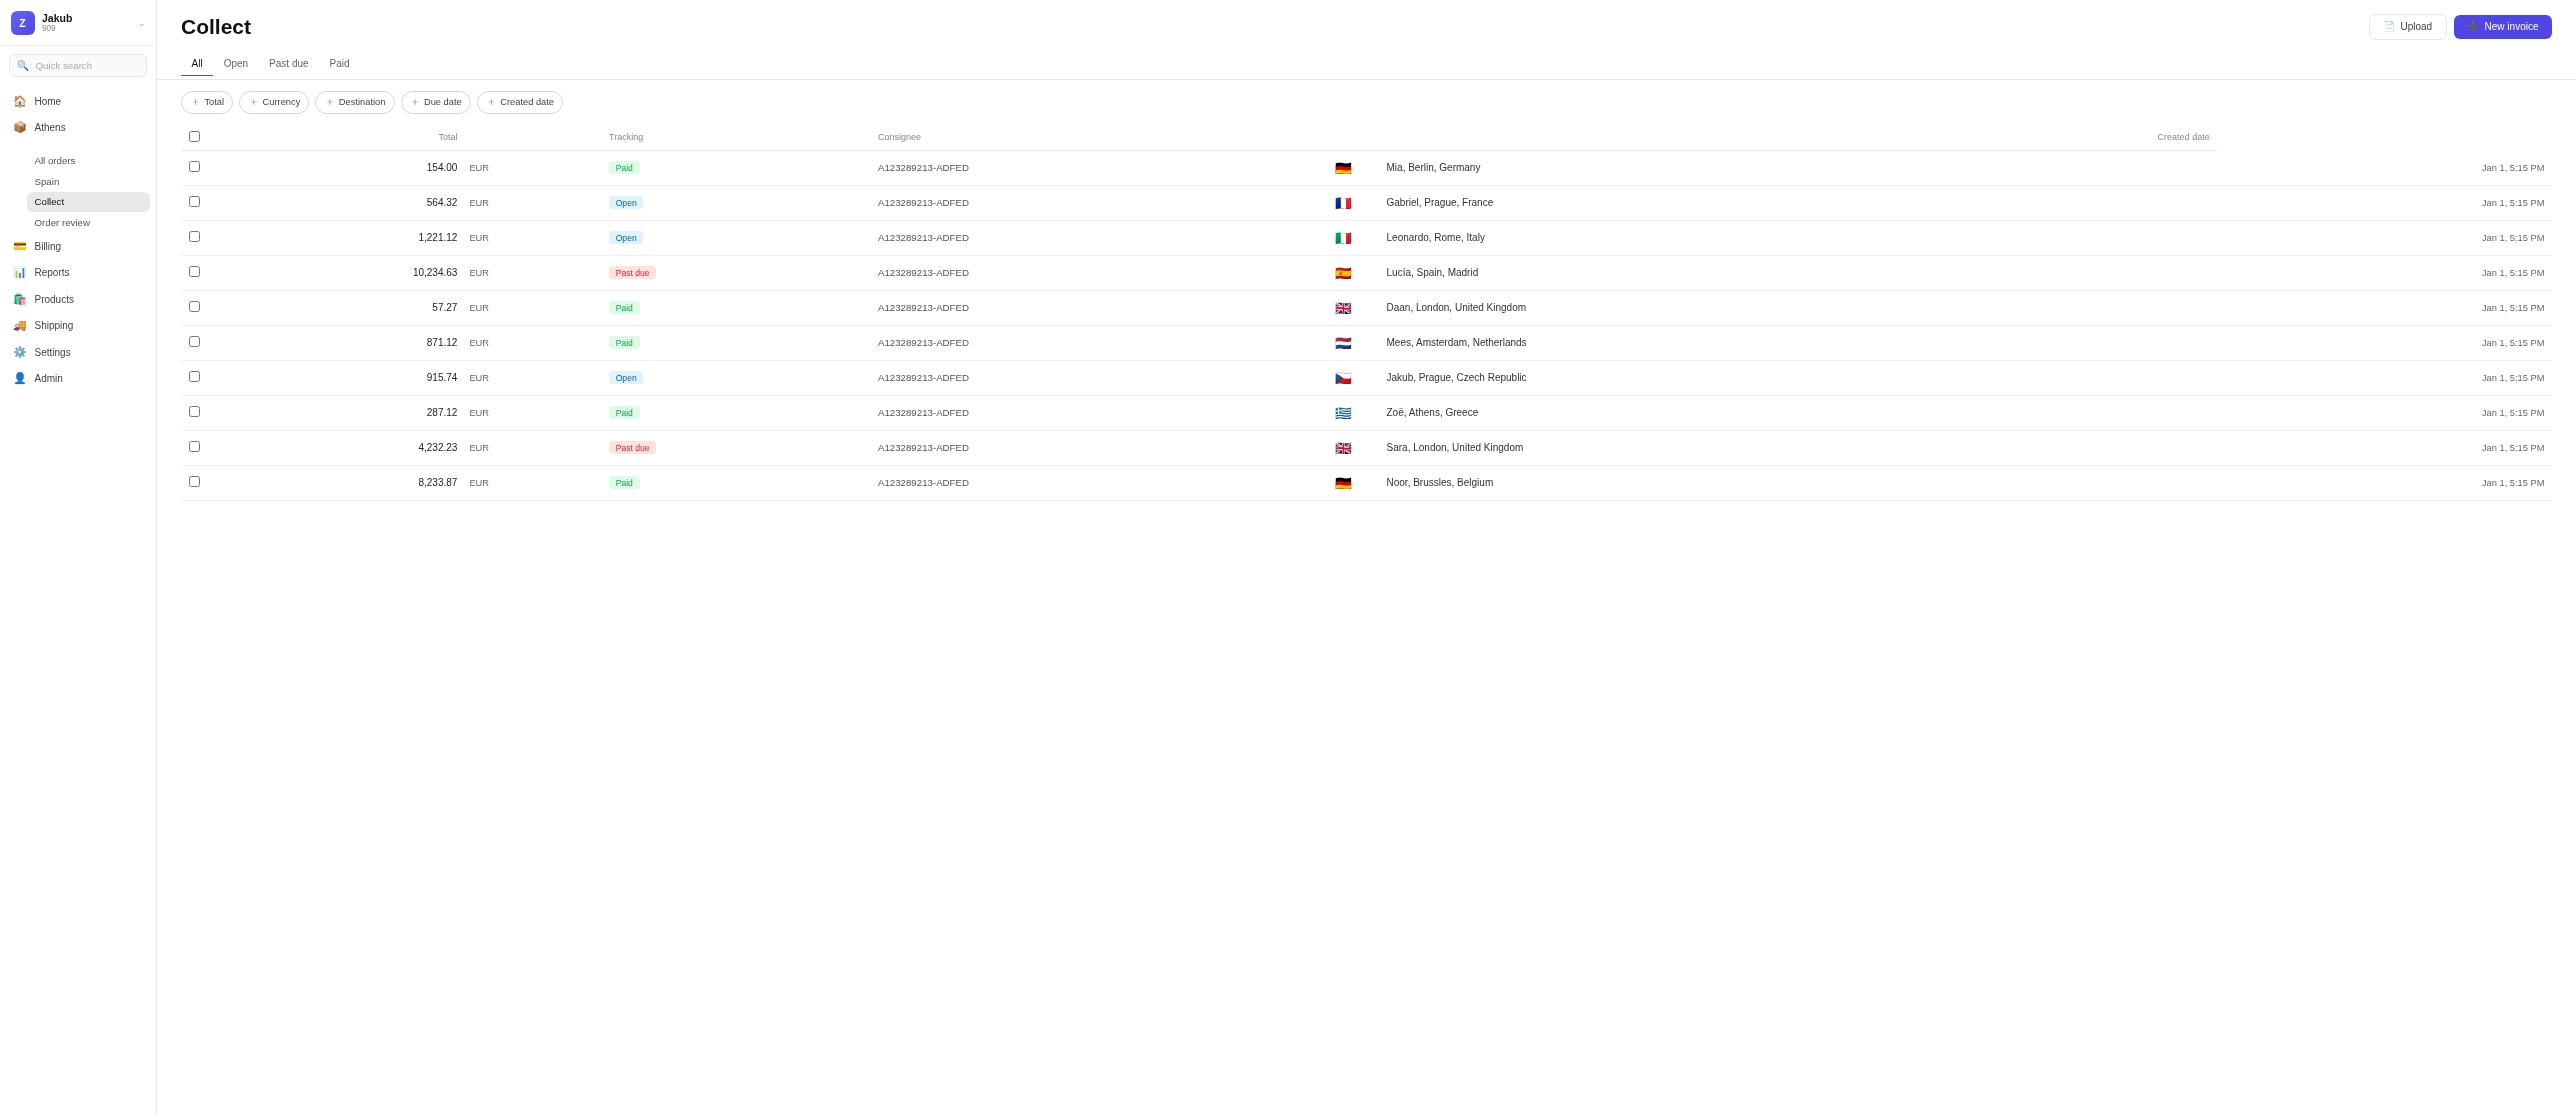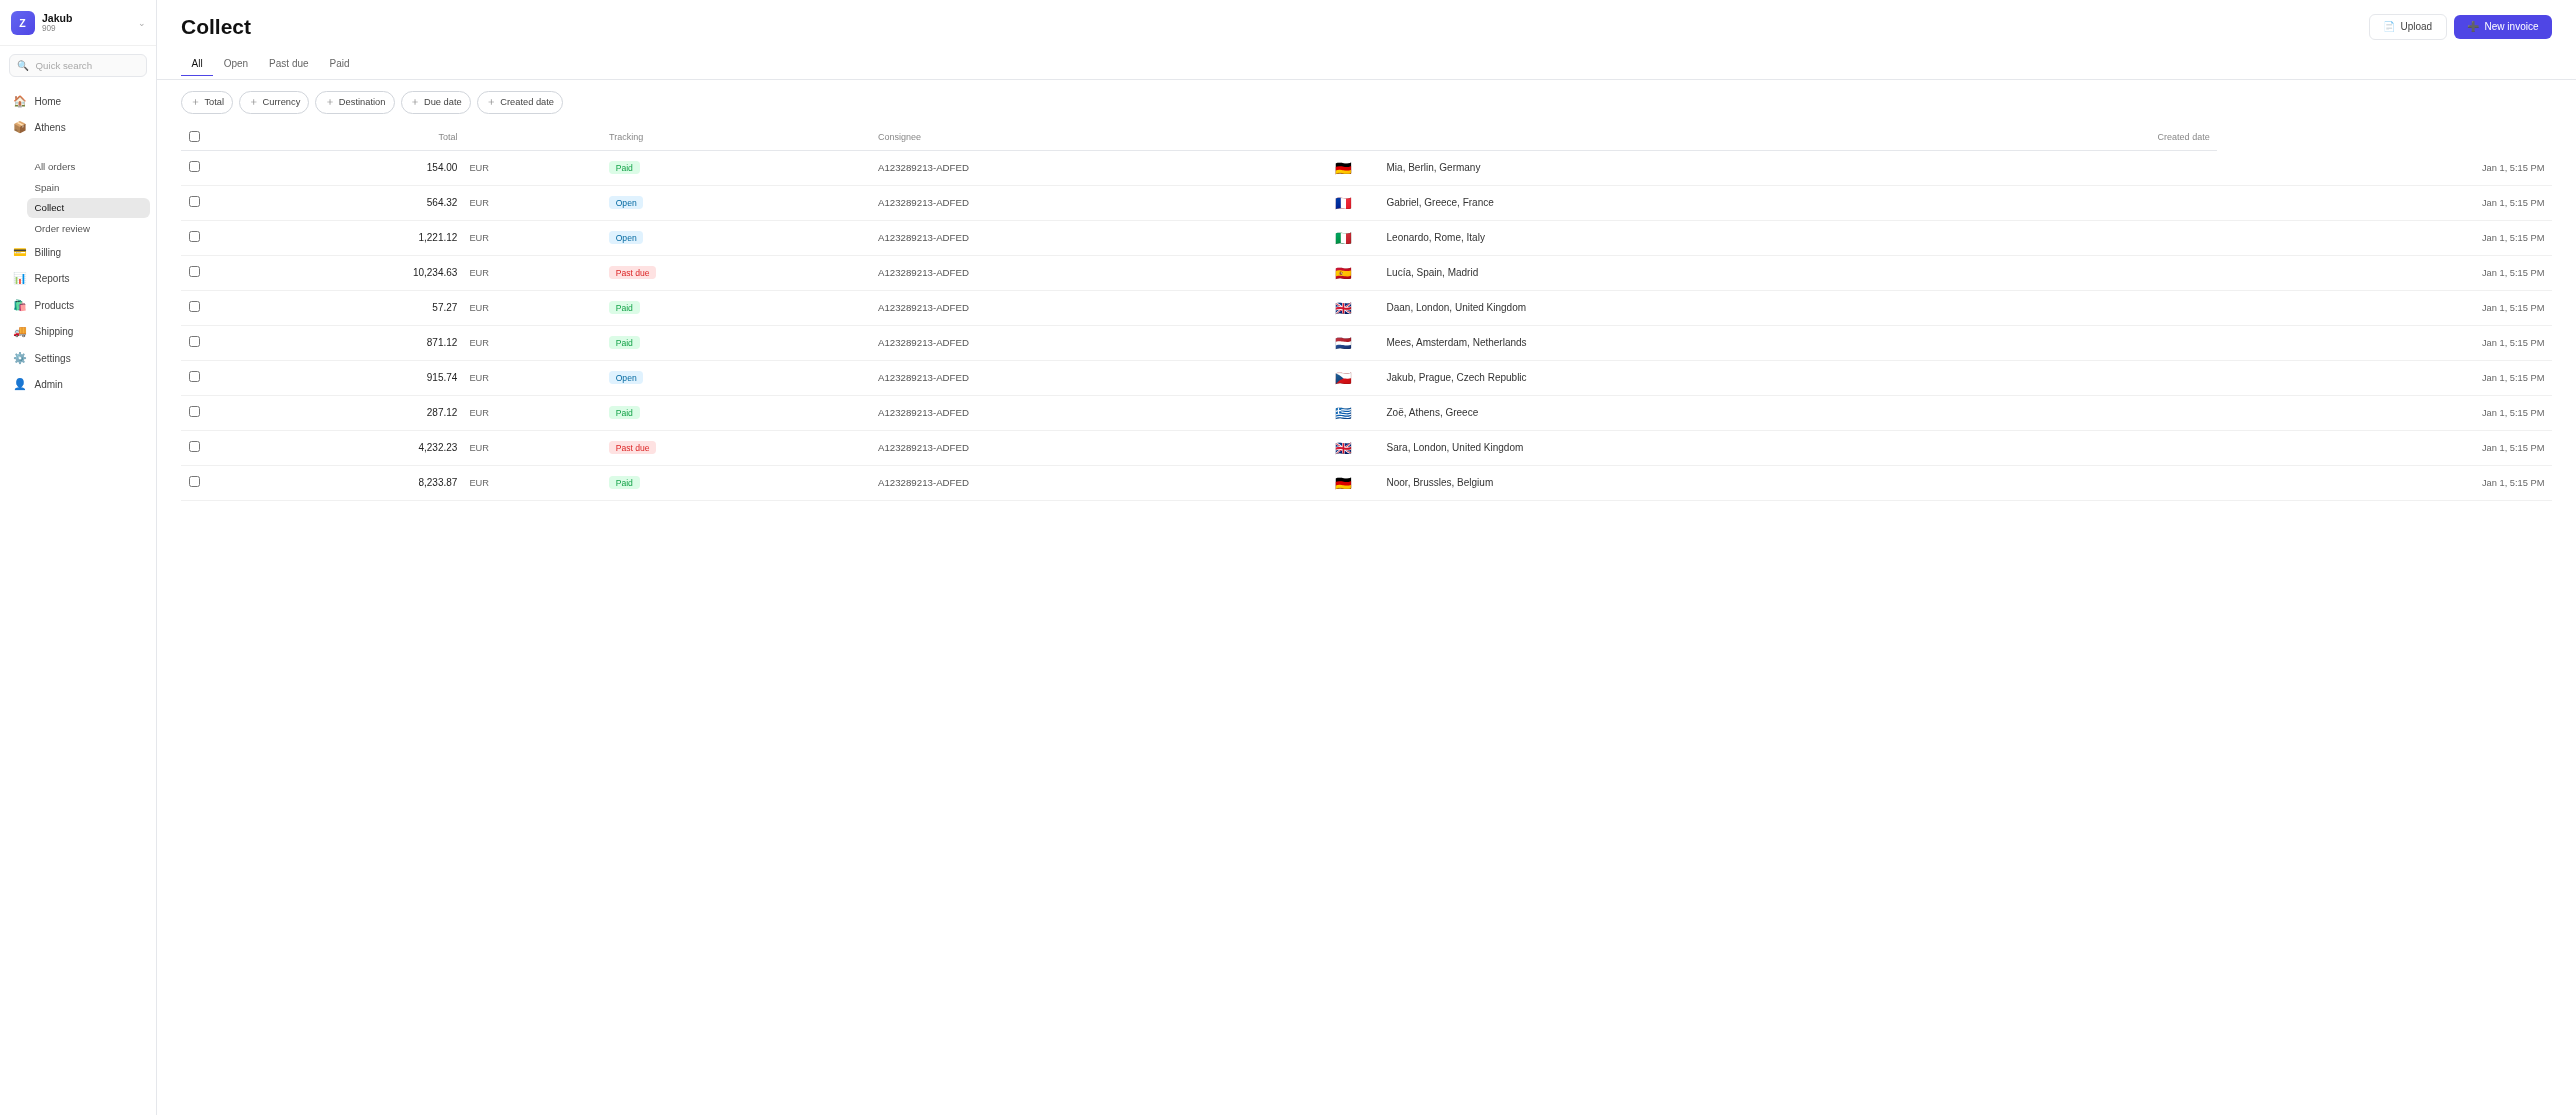--- a/index.html
+++ b/index.html
@@ -79,21 +79,21 @@
       border-radius: 6px;
       cursor: pointer;
       font-size: 10px;
       color: #444;
       margin-bottom: 1.5px;
     }
     .nav-icon { font-size: 11.2px; color: #888; width: 13.5px; text-align: center; }
 
     .nav-group { margin-bottom: 1.5px; }
 
-    .sub-nav { margin-left: 21px; margin-top: 16px; }
+    .sub-nav { margin-left: 21px; margin-top: 10px; }
 
     .sub-nav-item {
       display: flex;
       align-items: center;
       padding: 4.5px 7.5px;
       border-radius: 6px;
       cursor: pointer;
       font-size: 9.7px;
       color: #555;
       margin-bottom: 0.7px;
@@ -414,21 +414,21 @@
     <td class="check-cell">
       <input type="checkbox" style="">
     </td>
     <td class="total-val">564.32</td>
     <td class="currency-cell">EUR</td>
     <td><span class="badge badge-open">Open</span></td>
     <td class="tracking-cell">A123289213-ADFED</td>
     <td>
       <div class="consignee-cell">
         <span class="flag">🇫🇷</span>
-        <span class="consignee-name">Gabriel, Greece, France</span>
+        <span class="consignee-name">Gabriel, Prague, France</span>
       </div>
     </td>
     <td class="date-cell">Jan 1, 5:15 PM</td>
   </tr>
           <tr>
     <td class="check-cell">
       <input type="checkbox" style="">
     </td>
     <td class="total-val">1,221.12</td>
     <td class="currency-cell">EUR</td>

